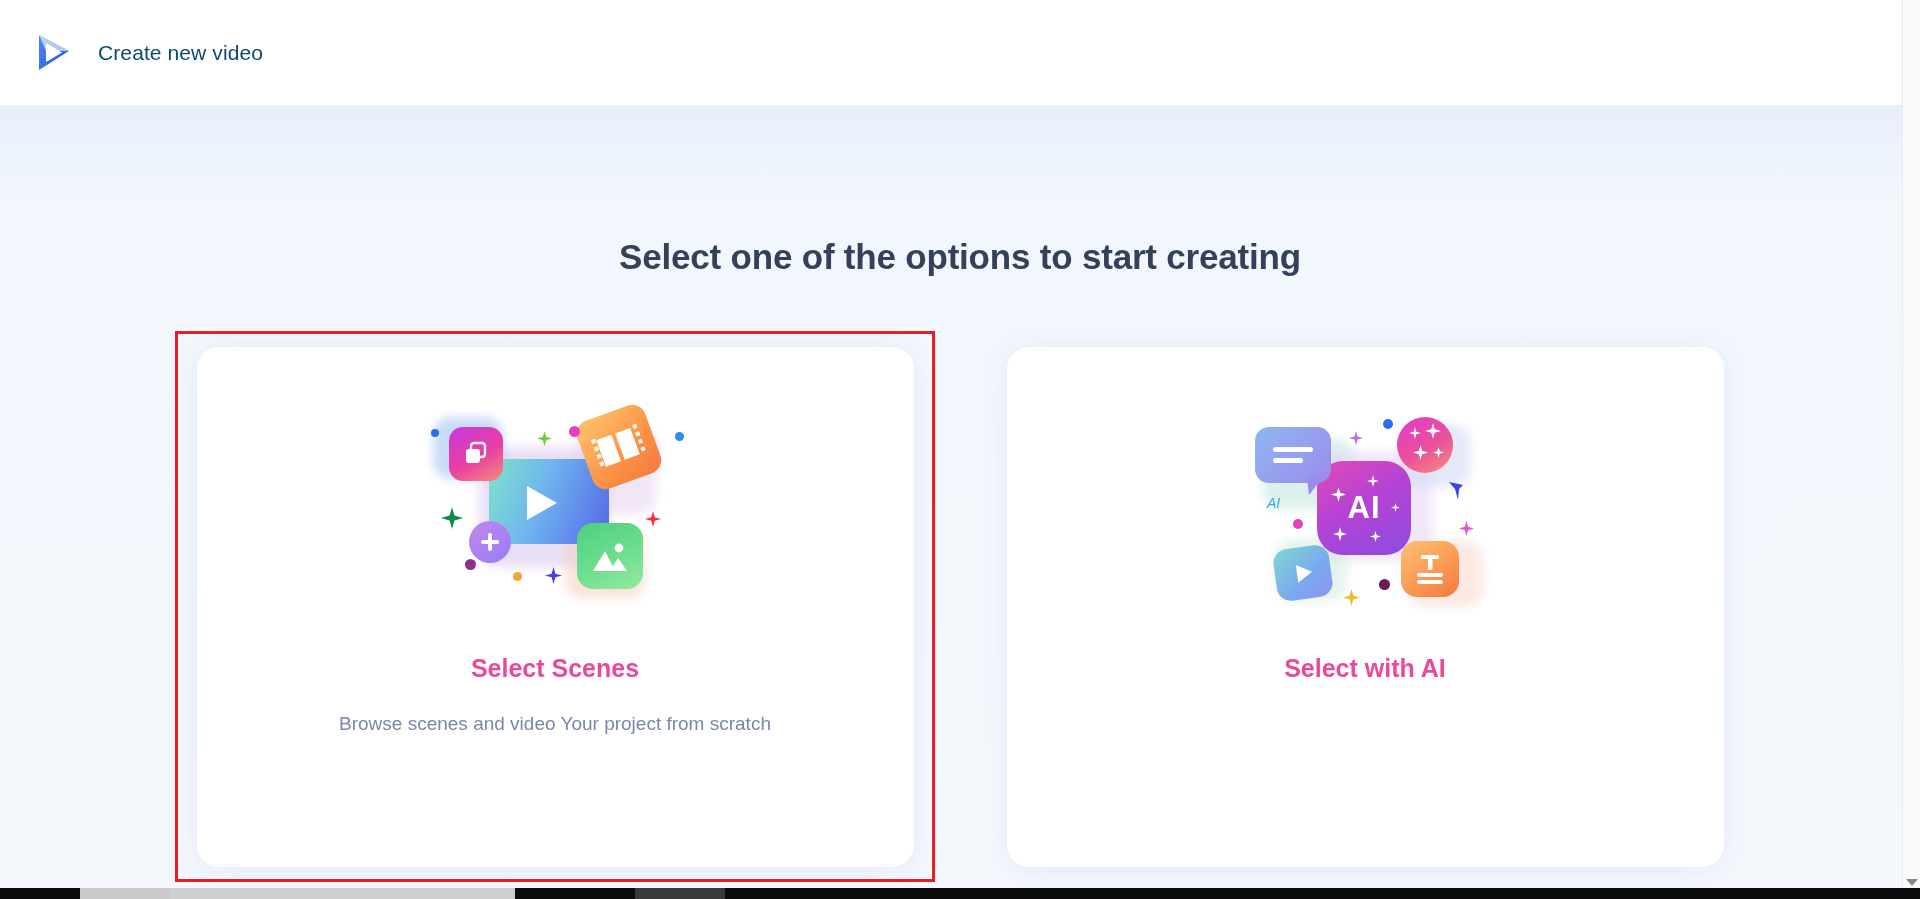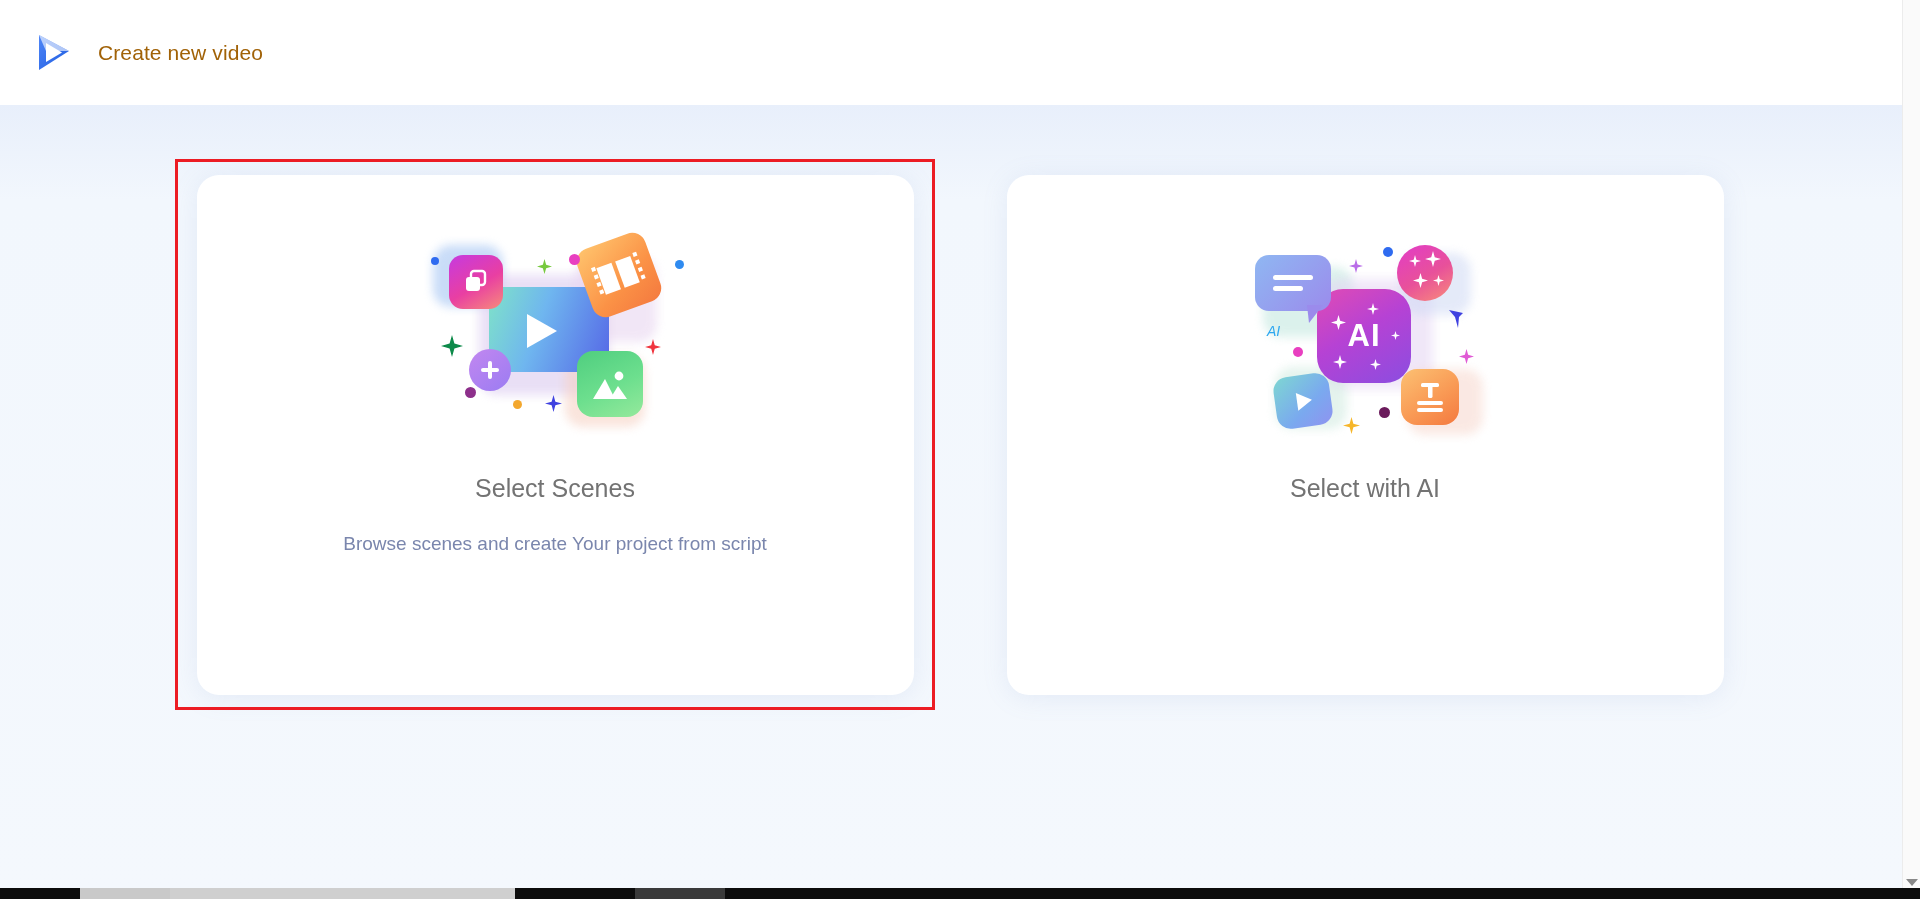--- a/index.html
+++ b/index.html
@@ -31,21 +31,21 @@
     width: 46px;
     height: 46px;
     position: relative;
     flex: 0 0 auto;
     margin-right: 22px;
   }
 
   .header-title {
     font-size: 21px;
     font-weight: 400;
-    color: #a16207;
+    color: #0c4a6e;
     letter-spacing: 0.1px;
     text-align: center;
   }
 
   
   .page-body {
     position: absolute;
     top: 105px;
     left: 0;
     right: 0;
@@ -91,24 +91,24 @@
   }
 
   .card-art {
     width: 300px;
     height: 215px;
     position: relative;
     flex: 0 0 auto;
   }
 
   .card-title {
-    margin-top: 32px;
+    margin-top: 40px;
     font-size: 25px;
-    font-weight: 400;
-    color: #737373;
+    font-weight: 700;
+    color: #ec4899;
   }
 
   .card-desc {
     margin-top: 28px;
     width: 480px;
     text-align: center;
     font-size: 19px;
     line-height: 1.35;
     color: #7a86ad;
     font-weight: 400;
@@ -200,20 +200,21 @@
       <path d="M9 5 L39 21 L16 21 Z" fill="#ffffff" opacity="0.62"></path>
       <path d="M16 13 L32 22.5 L16 32 Z" fill="#ffffff"></path>
     </svg>
   </div>
 
   <div class="header-title">Create new video</div>
 </header>
 
 <div class="page-body">
 
+  <h1 class="page-heading">Select one of the options to start creating</h1>
 
   <div class="cards-row">
 
     <div class="card-wrap">
 
       <div class="option-card">
 
         <div class="card-art">
 
           <span class="blob" style="left:28px;top:18px;width:70px;height:62px;background:#9dc0f2;"></span>
@@ -277,21 +278,21 @@
           <span class="dot" style="left:60px;top:160px;width:11px;height:11px;background:#8d2f8b;"></span>
           <span class="dot" style="left:108px;top:173px;width:9px;height:9px;background:#f3a72e;"></span>
           <span class="sparkle4" style="left:132px;top:32px;width:15px;height:15px;color:#77c93e;"></span>
           <span class="sparkle4" style="left:36px;top:108px;width:22px;height:22px;color:#0d8a4a;"></span>
           <span class="sparkle4" style="left:240px;top:112px;width:16px;height:16px;color:#f0353f;"></span>
           <span class="sparkle4" style="left:140px;top:168px;width:17px;height:17px;color:#3f41e0;"></span>
         </div>
 
         <div class="card-title">Select Scenes</div>
 
-        <div class="card-desc">Browse scenes and create Your project from script</div>
+        <div class="card-desc">Browse scenes and video Your project from scratch</div>
       </div>
 
       <div class="highlight-box"></div>
     </div>
 
     <div class="card-wrap">
 
       <div class="option-card">
 
         <div class="card-art">

